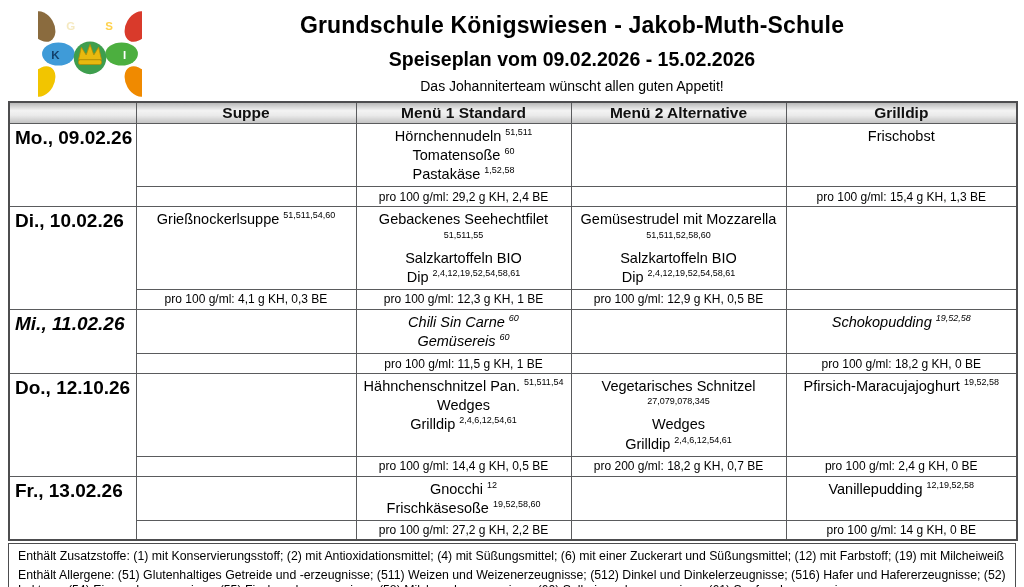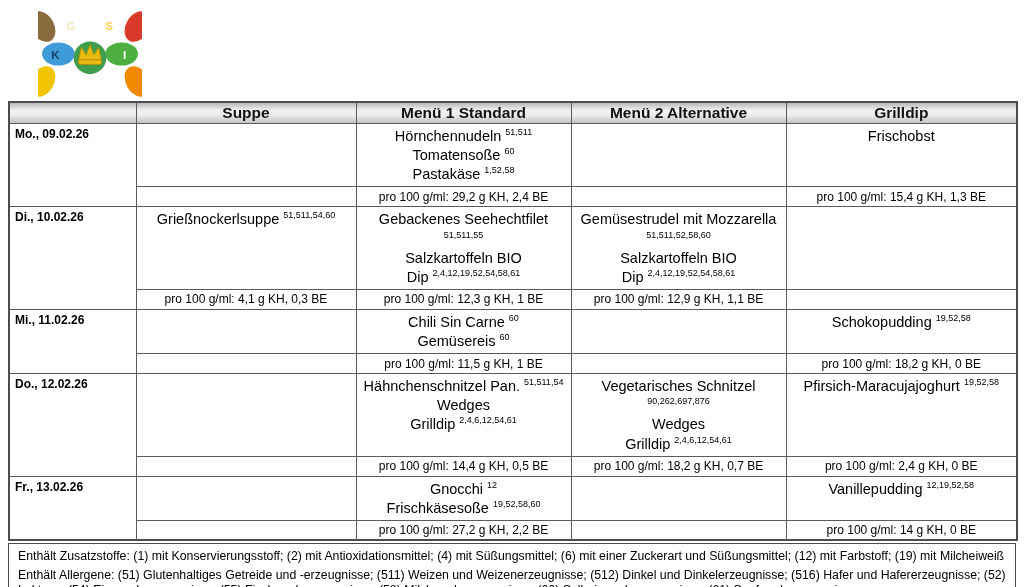--- a/index.html
+++ b/index.html
@@ -19,26 +19,26 @@
   .subtitle { font-size:19.5px; font-weight:bold; margin-top:9px; }
   .tagline  { font-size:14px; margin-top:7px; }
 
   
   table.menu-table { border-collapse:collapse; margin:0 8px; width:1008px; table-layout:fixed; border:2px solid #4d4d4f; }
   .menu-table th, .menu-table td { border:1px solid #5a5b5d; overflow:hidden; }
   .menu-table thead th {
     height:18px; font-size:15.5px; font-weight:bold; color:#111;
     background:linear-gradient(180deg,#b9b9b9 0%, #f3f3f3 38%, #eaeaea 62%, #c3c3c3 100%);
   }
-  .day-cell { font-weight:bold; font-size:12px; vertical-align:top; text-align:left; padding:3px 2px 0 5px; background:#fff; }
+  .day-cell { font-weight:bold; font-size:19px; vertical-align:top; text-align:left; padding:3px 2px 0 5px; background:#fff; }
   .food-cell { vertical-align:top; text-align:center; font-size:14.5px; line-height:1.32; padding:3px 4px 2px; }
   .nutrition-cell { text-align:center; font-size:12px; padding:1px 0; }
   tbody tr:nth-child(1) { height:57px; }
   tbody tr:nth-child(3) { height:77px; }
-  tbody tr:nth-child(5) { height:42px; }
+  tbody tr:nth-child(5) { height:42px;font-style:italic; }
   tbody tr:nth-child(7) { height:72px; }
   tbody tr:nth-child(9) { height:38px; }
   tbody tr:nth-child(even) { height:20px; }
   sup.codes { font-size:9px; line-height:0; }
 
   
   .footer { margin:2px 8px 0; border:1.5px solid #4d4d4f; padding:1px 5px 2px; font-size:12.3px; line-height:1.2; }
   .footer p { margin:4px; }
 </style>
 </head>
@@ -62,20 +62,25 @@
           <rect x="-12" y="6" width="24" height="5" rx="2" fill="#e8b90f" stroke="#b98c00" stroke-width="0.8"></rect>
           <text x="-20" y="-25" font-size="12" font-weight="bold" fill="#f5e9c0" text-anchor="middle">G</text>
           <text x="20" y="-25" font-size="12" font-weight="bold" fill="#ffd24d" text-anchor="middle">S</text>
           <text x="-36" y="5" font-size="12" font-weight="bold" fill="#123f6b" text-anchor="middle">K</text>
           <text x="36" y="5" font-size="12" font-weight="bold" fill="#ffffff" text-anchor="middle">I</text>
           <text x="-22" y="37" font-size="12" font-weight="bold" fill="#ffffff" text-anchor="middle">ö</text>
         </g>
       </svg>
     </div>
 
+    <div class="header-center">
+      <div class="title">Grundschule Königswiesen - Jakob-Muth-Schule</div>
+      <div class="subtitle">Speiseplan vom 09.02.2026 - 15.02.2026</div>
+      <div class="tagline">Das Johanniterteam wünscht allen guten Appetit!</div>
+    </div>
 
   </div>
 
   <table class="menu-table">
     <colgroup>
       <col style="width:127px">
         <col style="width:220px">
         <col style="width:215px">
         <col style="width:215px">
         <col style="width:231px">
@@ -122,21 +127,21 @@
           <td class="food-cell">
             <div class="dish">Gemüsestrudel mit Mozzarella <sup class="codes">51,511,52,58,60</sup></div>
             <div class="dish">Salzkartoffeln BIO</div>
             <div class="dish">Dip <sup class="codes">2,4,12,19,52,54,58,61</sup></div>
           </td>
           <td class="food-cell"></td>
         </tr>
         <tr>
           <td class="nutrition-cell">pro 100 g/ml: 4,1 g KH, 0,3 BE</td>
           <td class="nutrition-cell">pro 100 g/ml: 12,3 g KH, 1 BE</td>
-          <td class="nutrition-cell">pro 100 g/ml: 12,9 g KH, 1,1 BE</td>
+          <td class="nutrition-cell">pro 100 g/ml: 12,9 g KH, 0,5 BE</td>
           <td class="nutrition-cell"></td>
         </tr>
         <tr>
           <td rowspan="2" class="day-cell">Mi., 11.02.26</td>
           <td class="food-cell"></td>
           <td class="food-cell">
             <div class="dish">Chili Sin Carne <sup class="codes">60</sup></div>
             <div class="dish">Gemüsereis <sup class="codes">60</sup></div>
           </td>
           <td class="food-cell"></td>
@@ -144,40 +149,40 @@
             <div class="dish">Schokopudding <sup class="codes">19,52,58</sup></div>
           </td>
         </tr>
         <tr>
           <td class="nutrition-cell"></td>
           <td class="nutrition-cell">pro 100 g/ml: 11,5 g KH, 1 BE</td>
           <td class="nutrition-cell"></td>
           <td class="nutrition-cell">pro 100 g/ml: 18,2 g KH, 0 BE</td>
         </tr>
         <tr>
-          <td rowspan="2" class="day-cell">Do., 12.02.26</td>
+          <td rowspan="2" class="day-cell">Do., 12.10.26</td>
           <td class="food-cell"></td>
           <td class="food-cell">
             <div class="dish">Hähnchenschnitzel Pan. <sup class="codes">51,511,54</sup></div>
             <div class="dish">Wedges</div>
             <div class="dish">Grilldip <sup class="codes">2,4,6,12,54,61</sup></div>
           </td>
           <td class="food-cell">
-            <div class="dish">Vegetarisches Schnitzel <sup class="codes">90,262,697,876</sup></div>
+            <div class="dish">Vegetarisches Schnitzel <sup class="codes">27,079,078,345</sup></div>
             <div class="dish">Wedges</div>
             <div class="dish">Grilldip <sup class="codes">2,4,6,12,54,61</sup></div>
           </td>
           <td class="food-cell">
             <div class="dish">Pfirsich-Maracujajoghurt <sup class="codes">19,52,58</sup></div>
           </td>
         </tr>
         <tr>
           <td class="nutrition-cell"></td>
           <td class="nutrition-cell">pro 100 g/ml: 14,4 g KH, 0,5 BE</td>
-          <td class="nutrition-cell">pro 100 g/ml: 18,2 g KH, 0,7 BE</td>
+          <td class="nutrition-cell">pro 200 g/ml: 18,2 g KH, 0,7 BE</td>
           <td class="nutrition-cell">pro 100 g/ml: 2,4 g KH, 0 BE</td>
         </tr>
         <tr>
           <td rowspan="2" class="day-cell">Fr., 13.02.26</td>
           <td class="food-cell"></td>
           <td class="food-cell">
             <div class="dish">Gnocchi <sup class="codes">12</sup></div>
             <div class="dish">Frischkäsesoße <sup class="codes">19,52,58,60</sup></div>
           </td>
           <td class="food-cell"></td>

